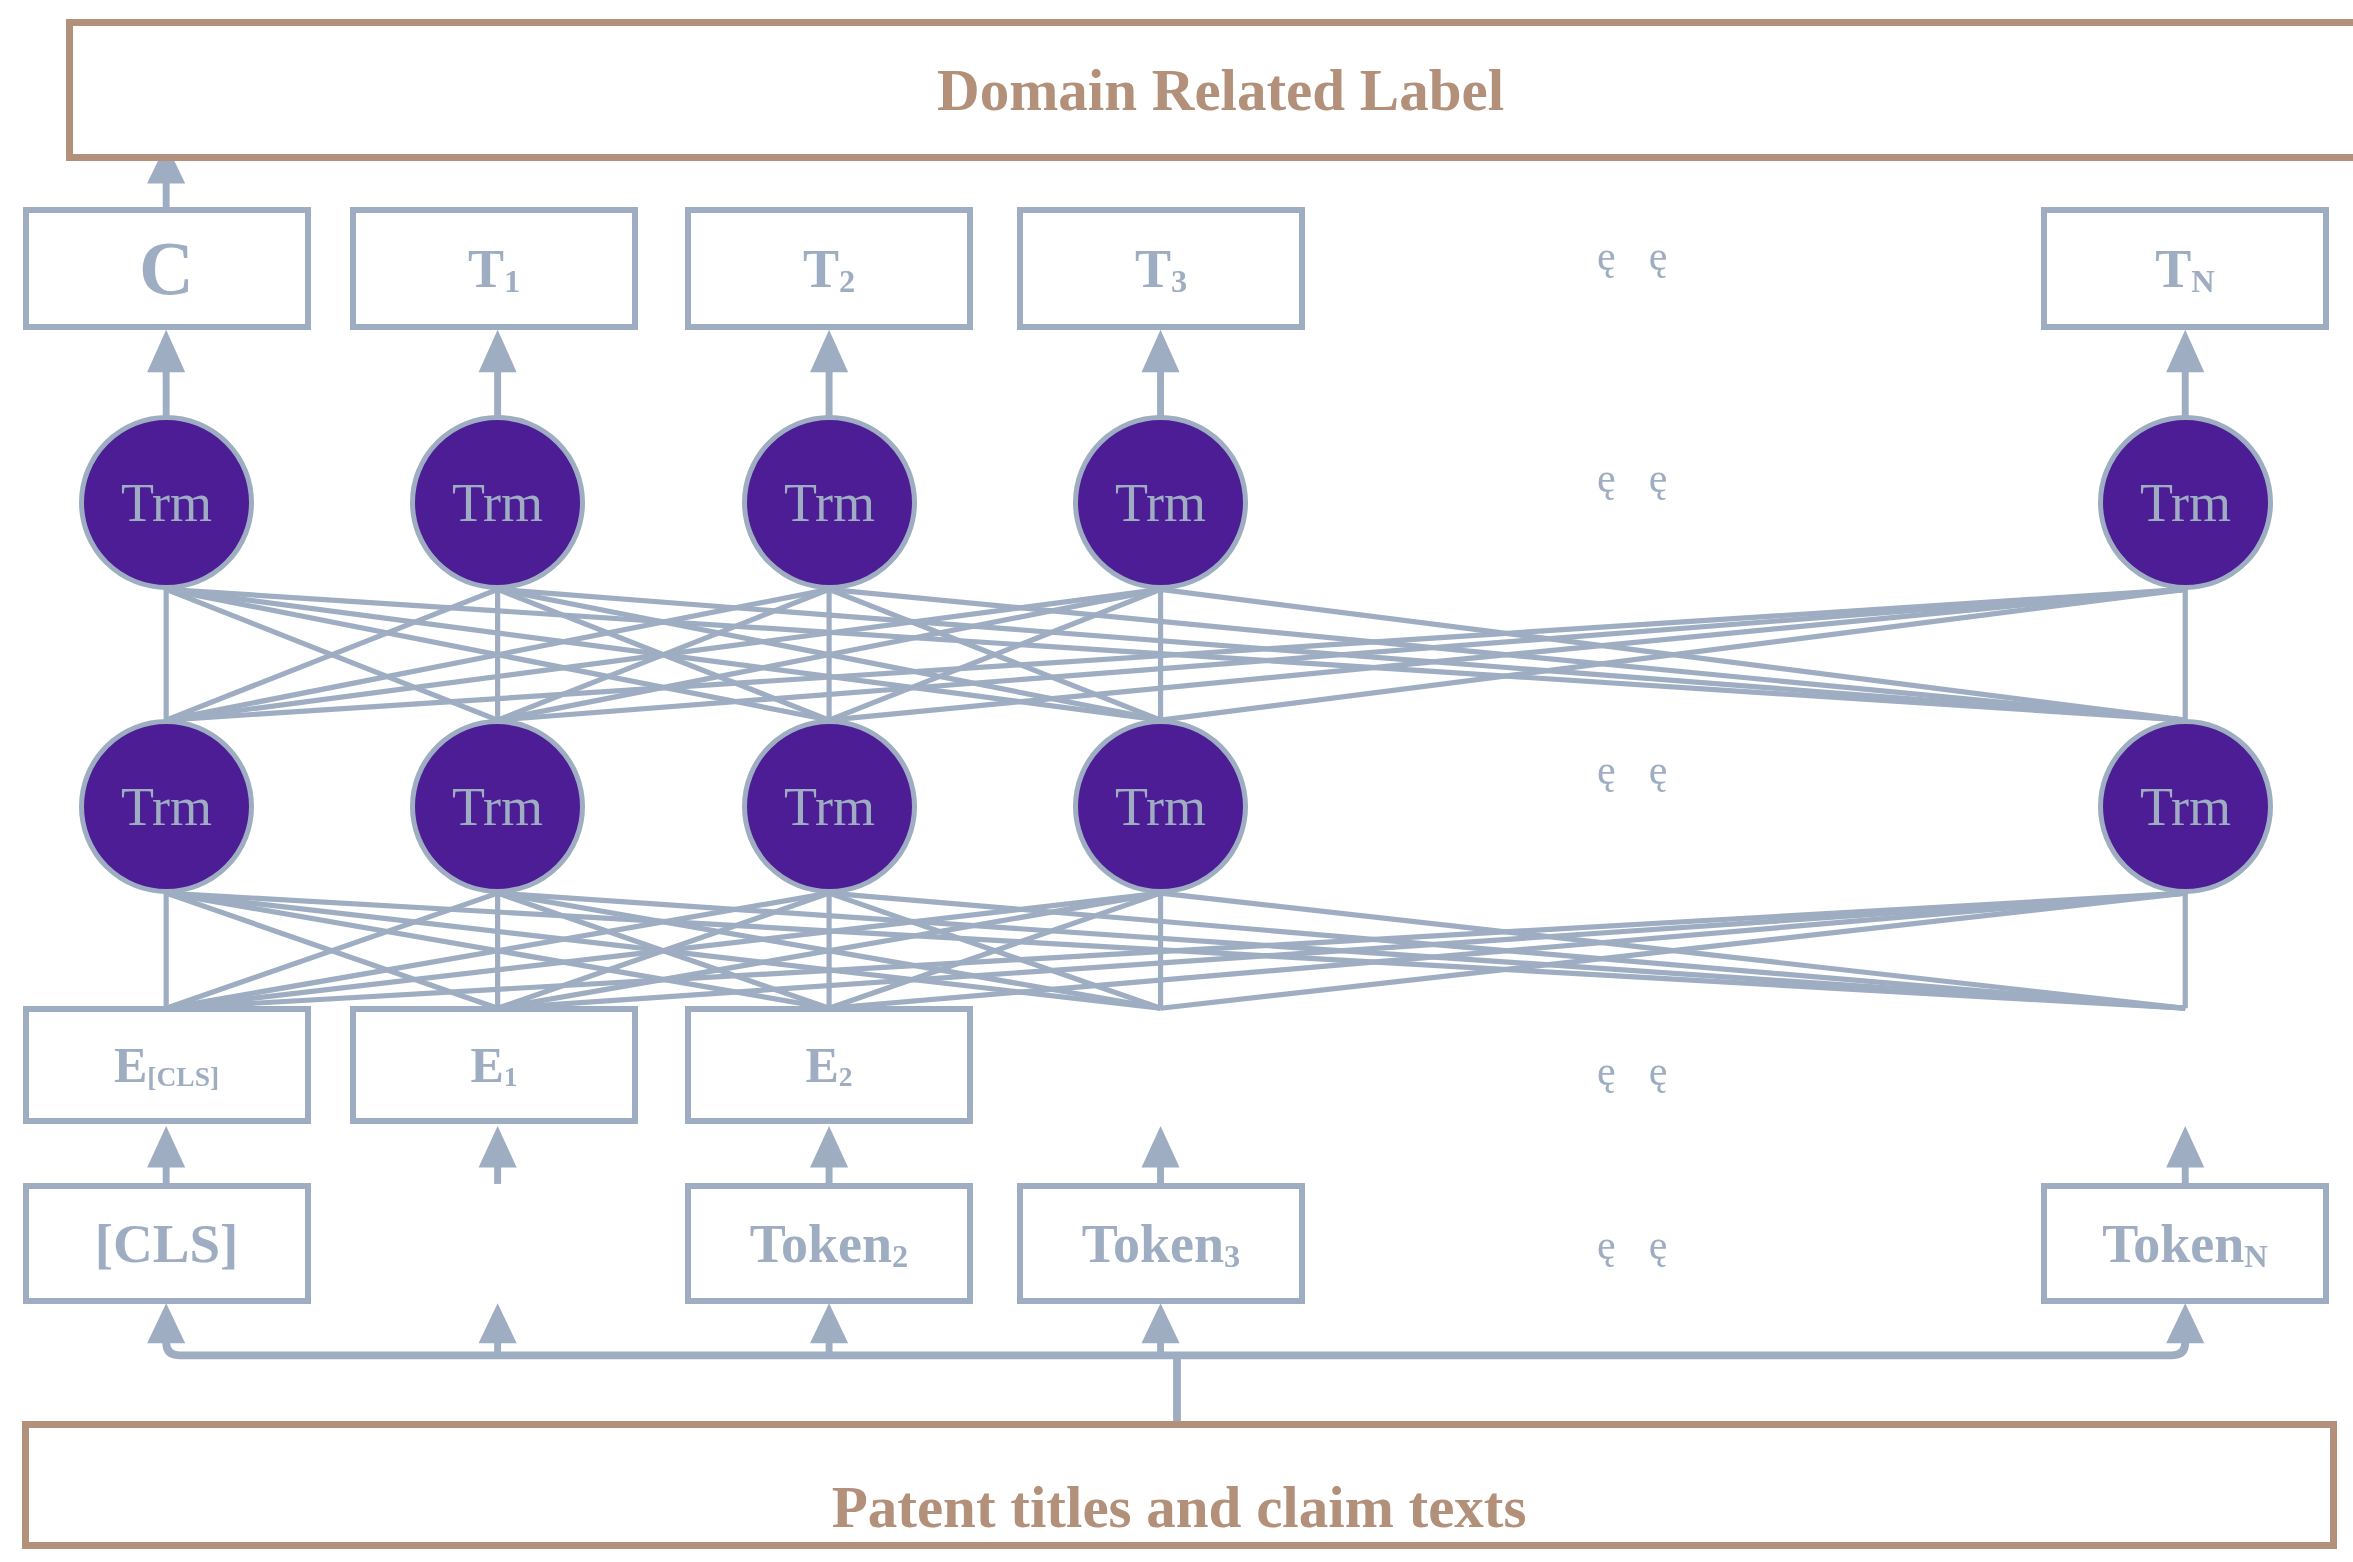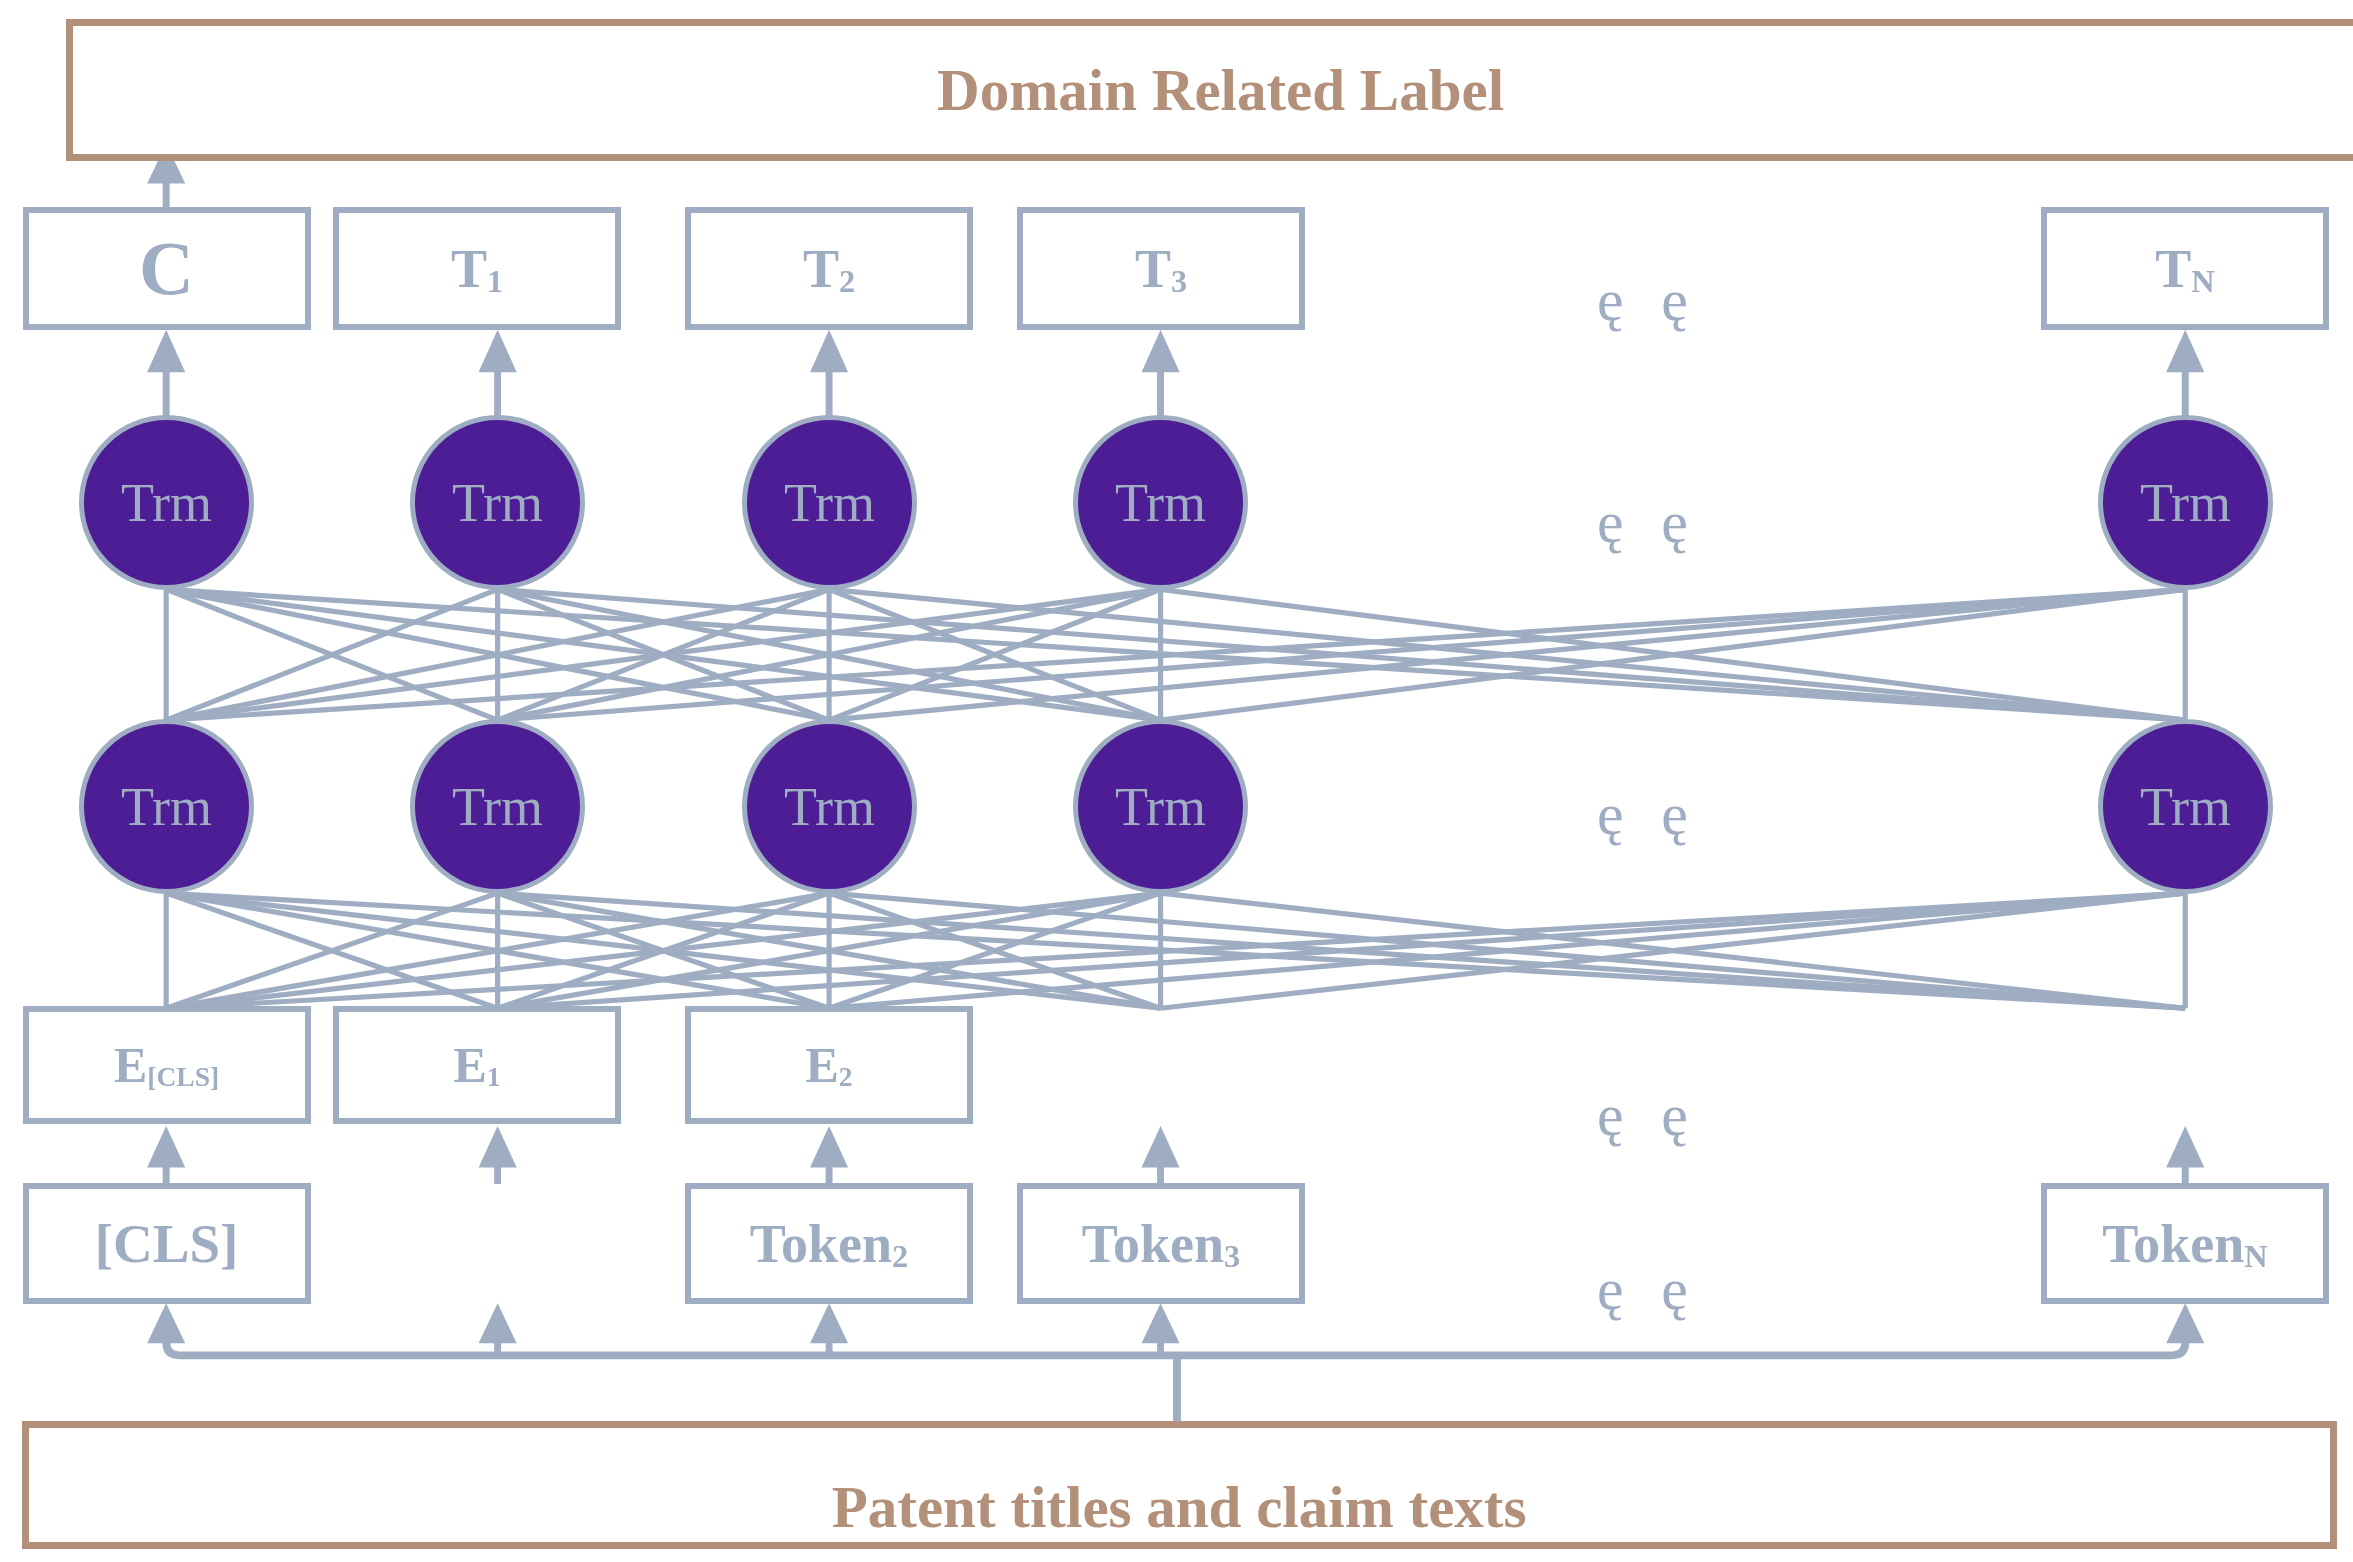--- a/index.html
+++ b/index.html
@@ -38,21 +38,21 @@
     z-index:2;
   }
   .row-t{top:207px;height:123px;font-size:54px;}
   .row-e{top:1006px;height:118px;font-size:50px;}
   .row-token{top:1183px;height:121px;font-size:54px;}
   .c-label{font-size:76px;}
   .cls-label{font-size:55px;}
   .box sub{font-size:0.6em;vertical-align:-0.15em;line-height:0;}
   .row-e sub{font-size:0.55em;}
   .col-0{left:22.5px;}
-  .col-1{left:333px;}
+  .col-1{left:350px;}
   .col-2{left:685px;}
   .col-3{left:1017px;text-align:center;}
   .col-4{left:2041px;}
   .circle{
     position:absolute;
     box-sizing:border-box;
     width:175px;height:175px;
     border:5.2px solid var(--blue);
     border-radius:50%;
     background:#4c1d95;
@@ -65,26 +65,25 @@
   .trm-lower{top:719px;}
   .ccol-0{left:79px;}
   .ccol-1{left:410px;}
   .ccol-2{left:742px;}
   .ccol-3{left:1073px;}
   .ccol-4{left:2098px;}
   .dots{
     position:absolute;
     left:1597px;
     color:var(--blue);
-    font-size:60px;
+    font-size:42px;
     line-height:55px;
     word-spacing:22.5px;
     white-space:pre;
     z-index:2;
-    margin-top:44px;
   }
 </style>
 </head>
 <body>
 
 <div id="canvas">
 
   <svg id="wires" width="2354" height="1563" viewBox="0 0 2720 1806">
       <line x1="192" y1="681" x2="192" y2="832" stroke="#9eadc1" stroke-width="6"></line>
       <line x1="192" y1="681" x2="575" y2="832" stroke="#9eadc1" stroke-width="6"></line>

